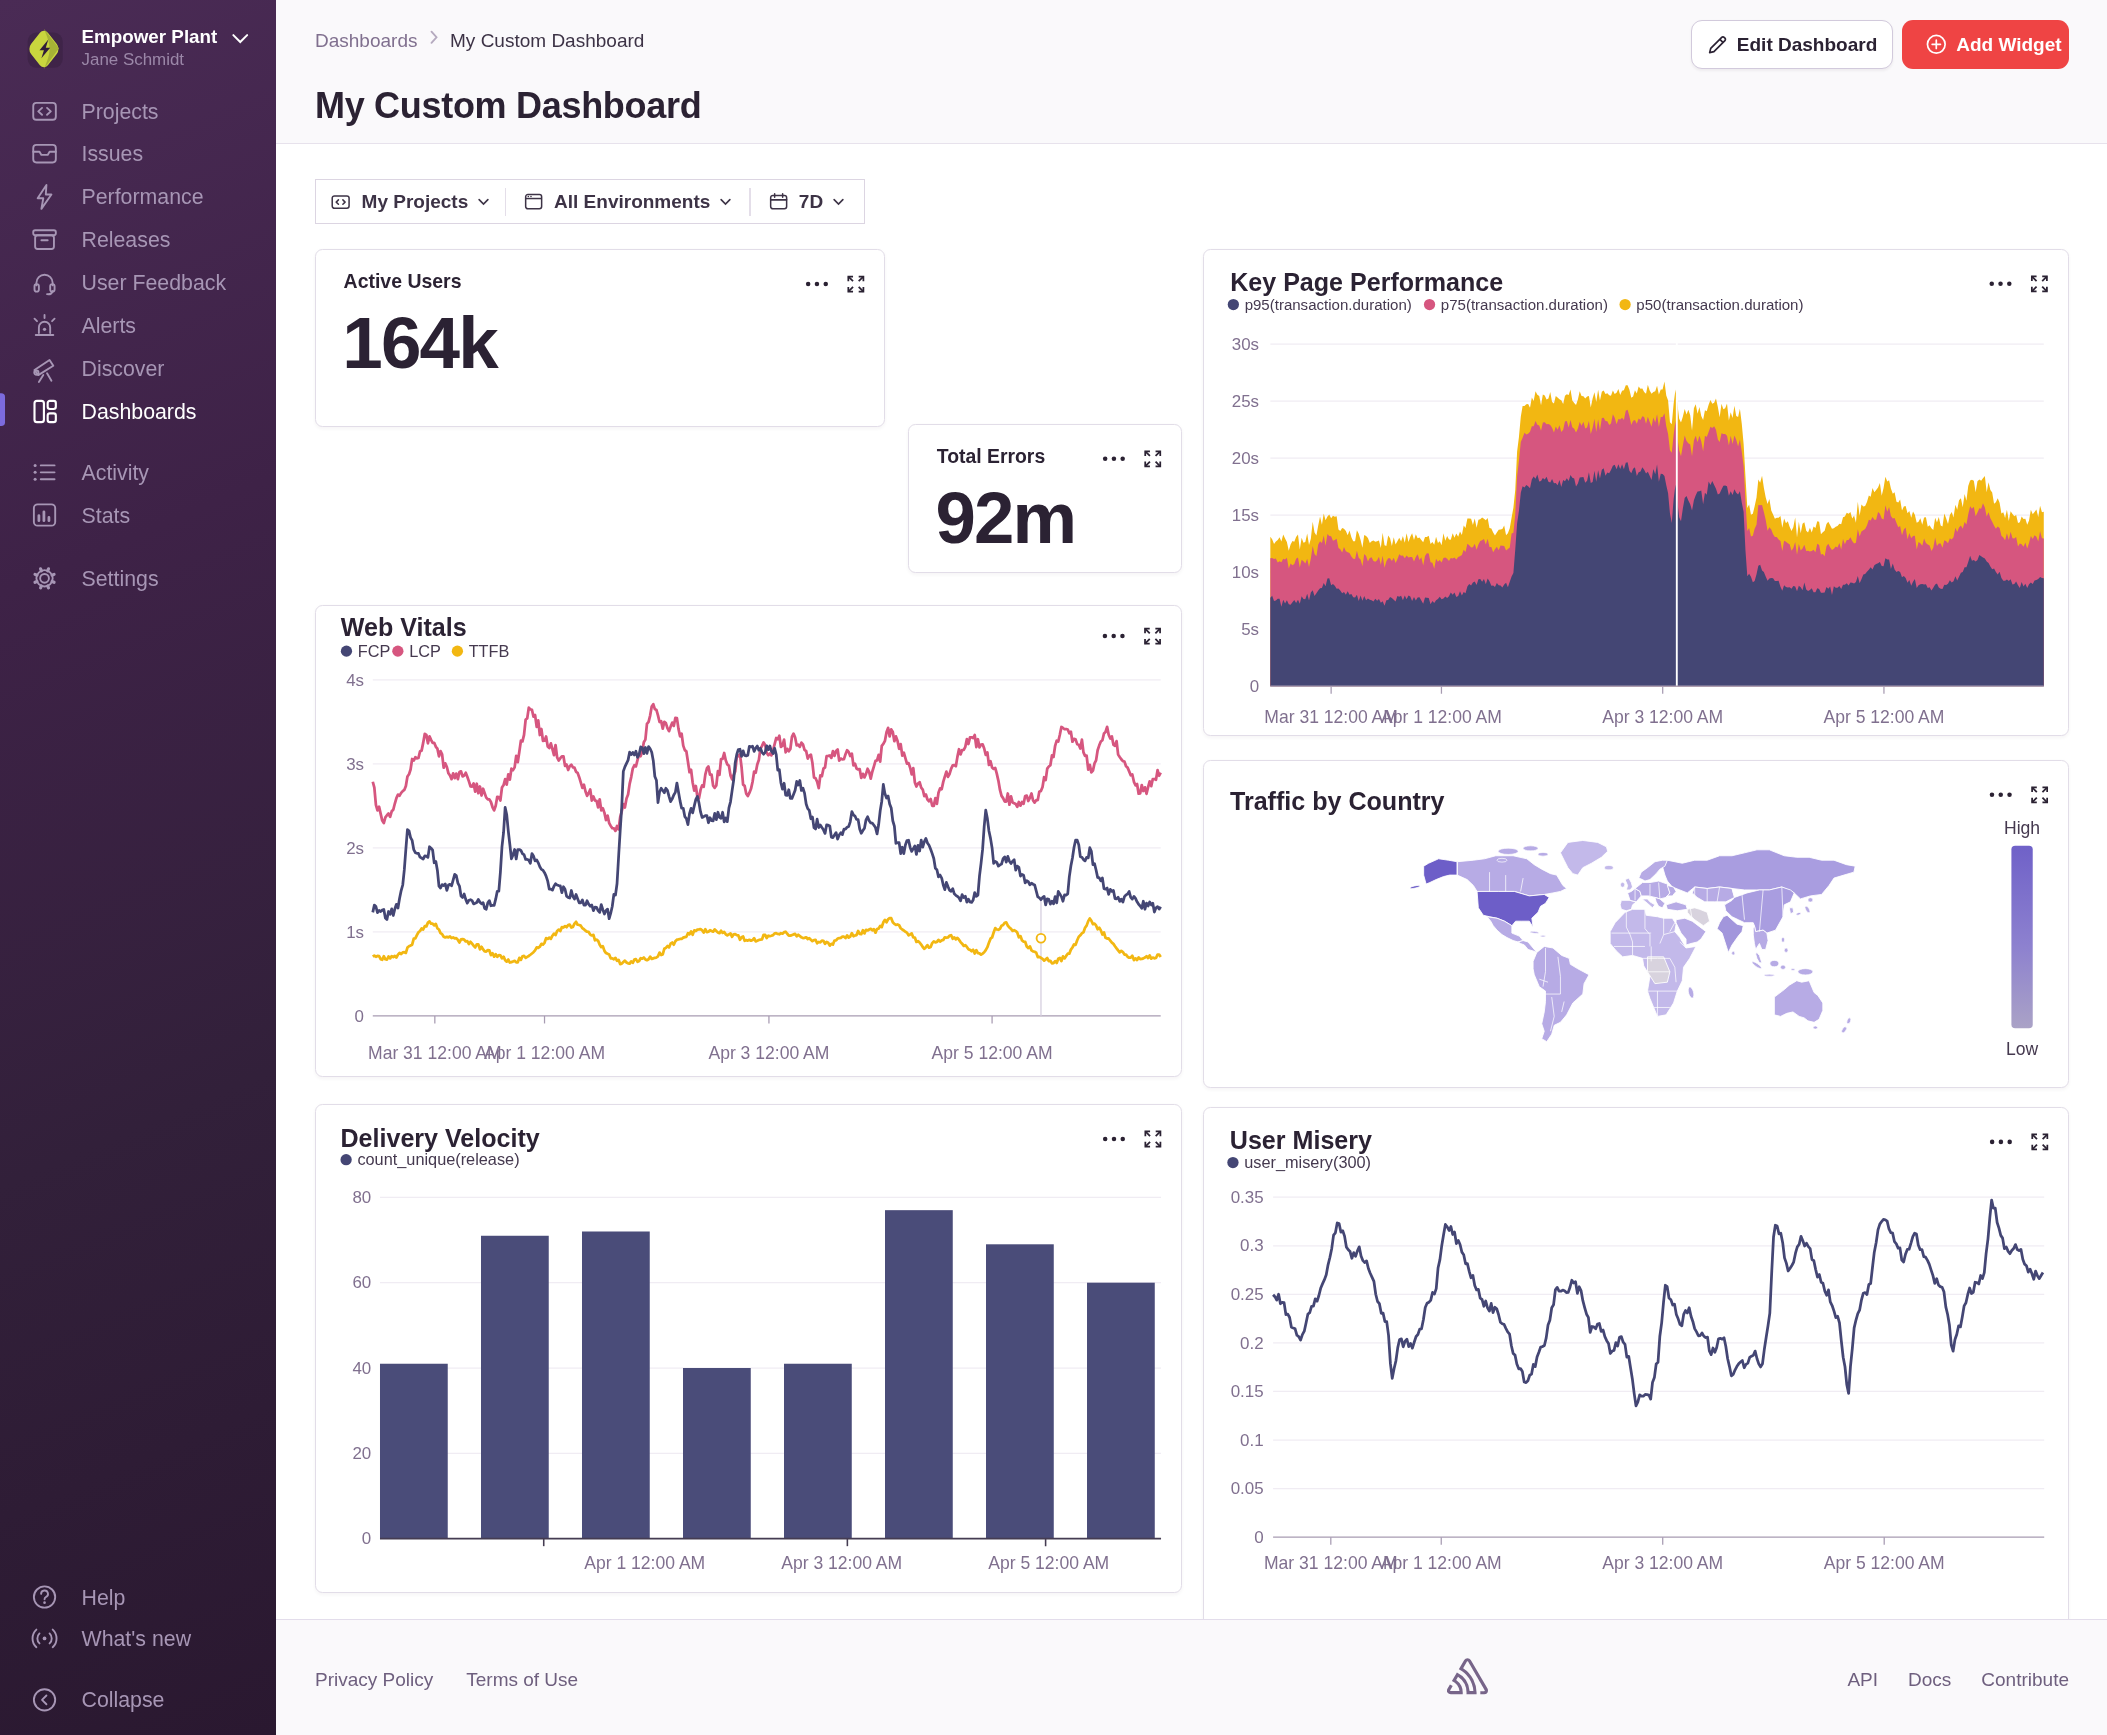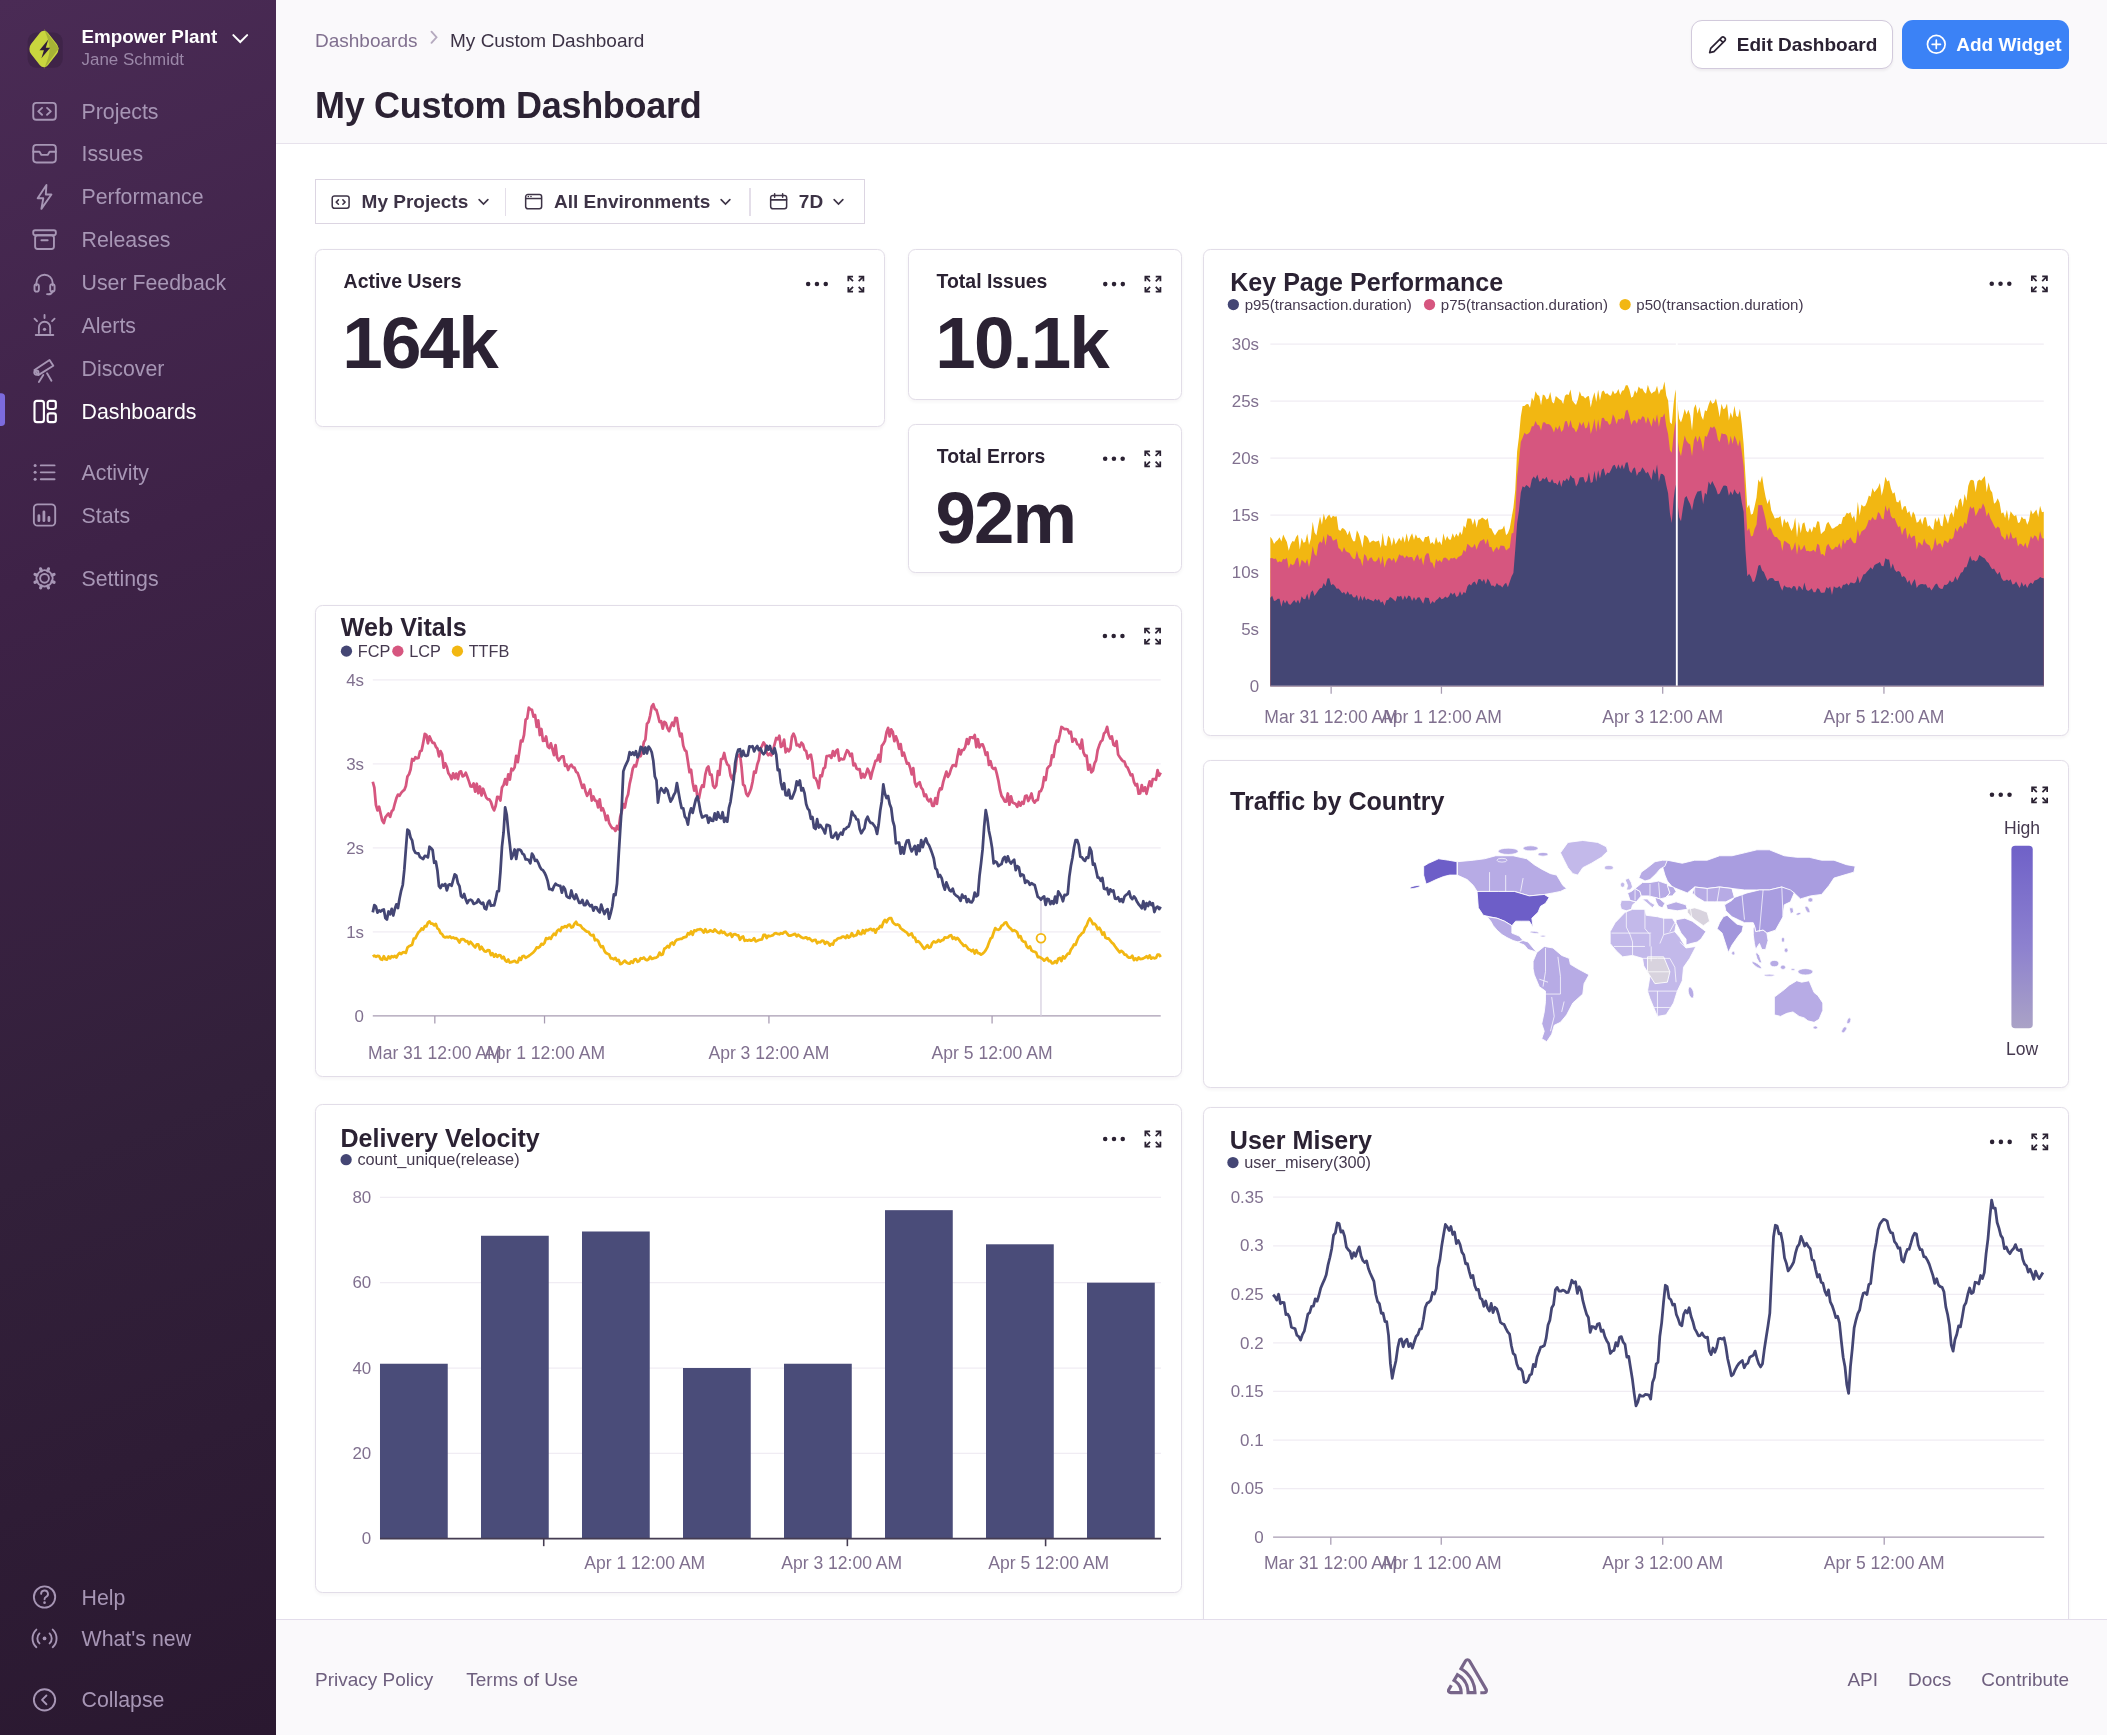--- a/index.html
+++ b/index.html
@@ -5,21 +5,21 @@
   font-family:"Liberation Sans", sans-serif; position:relative; }
 .sbar { position:absolute; left:0; top:0; width:276px; height:1735px;
   background:linear-gradient(157deg,#4a2b55 0%,#3e2247 32%,#32203a 64%,#2a1830 100%); }
 .main { position:absolute; left:276px; top:0; width:1832px; height:1735px; }
 .hdr { position:absolute; left:0; top:0; width:1832px; height:144px; background:#faf9fb;
   border-bottom:1.3px solid #e7e2ec; }
 .btn { position:absolute; top:20px; height:49px; border-radius:11px; display:flex;
   align-items:center; justify-content:center; font-size:19px; font-weight:bold; }
 .btn.white { background:#fff; border:1.3px solid #d2cadc; color:#2b2233;
   box-shadow:0 1.3px 2.5px rgba(43,34,51,.06); }
-.btn.purple { background:#3b82f6; color:#fff;padding-left:16px; }
+.btn.purple { background:#ef4444; color:#fff;padding-left:16px; }
 .fbar { position:absolute; left:39px; top:179px; width:550px; height:45px; background:#fff;
   border:1.3px solid #dcd5e2; border-radius:0; display:flex; align-items:center; }
 .seg { display:flex; align-items:center; justify-content:center; font-size:19px; font-weight:bold;
   color:#3d3346; height:100%; white-space:nowrap; }
 .seg.s1 { width:189px; } .seg.s2 { width:243px; } .seg.s3 { width:112px; }
 .seg svg:first-child { margin-right:10px; }
 .vsep { width:1.3px; height:28px; background:#e4dee9; }
 .card { position:absolute; background:#fff; border:1.3px solid #e2dde8; border-radius:7.5px;
   box-shadow:0 1.3px 3.8px rgba(43,34,51,.045); overflow:hidden; }
 .ftr { position:absolute; left:0; top:1619px; width:1832px; height:116px; background:#faf9fb;
@@ -186,35 +186,20 @@
         <circle cx="812" cy="54" r="3.6" fill="#2b2233"></circle>
         <path d="M855.5,49.5 L848.0,42.0" stroke="#2b2233" stroke-width="2.8" fill="none"></path>
         <path d="M855.5,42.0 L848.0,42.0 L848.0,49.5" stroke="#2b2233" stroke-width="2.8" fill="none"></path>
         <path d="M864.5,49.5 L872.0,42.0" stroke="#2b2233" stroke-width="2.8" fill="none"></path>
         <path d="M864.5,42.0 L872.0,42.0 L872.0,49.5" stroke="#2b2233" stroke-width="2.8" fill="none"></path>
         <path d="M855.5,58.5 L848.0,66.0" stroke="#2b2233" stroke-width="2.8" fill="none"></path>
         <path d="M855.5,66.0 L848.0,66.0 L848.0,58.5" stroke="#2b2233" stroke-width="2.8" fill="none"></path>
         <path d="M864.5,58.5 L872.0,66.0" stroke="#2b2233" stroke-width="2.8" fill="none"></path>
         <path d="M864.5,66.0 L872.0,66.0 L872.0,58.5" stroke="#2b2233" stroke-width="2.8" fill="none"></path>
         <text x="42" y="188" font-size="116" font-weight="bold" fill="#2b2233" letter-spacing="-3">164k</text>
-      </svg></div>
-<div class="card" style="left:632px;top:249px;width:274px;height:151px"><svg width="274" height="151" viewBox="0 0 437 240">
-        <text x="44" y="60" font-size="31" font-weight="bold" fill="#2b2233">Total Issues</text>
-        <circle cx="313" cy="54" r="3.6" fill="#2b2233"></circle>
-        <circle cx="327" cy="54" r="3.6" fill="#2b2233"></circle>
-        <circle cx="341" cy="54" r="3.6" fill="#2b2233"></circle>
-        <path d="M384.5,49.5 L377.0,42.0" stroke="#2b2233" stroke-width="2.8" fill="none"></path>
-        <path d="M384.5,42.0 L377.0,42.0 L377.0,49.5" stroke="#2b2233" stroke-width="2.8" fill="none"></path>
-        <path d="M393.5,49.5 L401.0,42.0" stroke="#2b2233" stroke-width="2.8" fill="none"></path>
-        <path d="M393.5,42.0 L401.0,42.0 L401.0,49.5" stroke="#2b2233" stroke-width="2.8" fill="none"></path>
-        <path d="M384.5,58.5 L377.0,66.0" stroke="#2b2233" stroke-width="2.8" fill="none"></path>
-        <path d="M384.5,66.0 L377.0,66.0 L377.0,58.5" stroke="#2b2233" stroke-width="2.8" fill="none"></path>
-        <path d="M393.5,58.5 L401.0,66.0" stroke="#2b2233" stroke-width="2.8" fill="none"></path>
-        <path d="M393.5,66.0 L401.0,66.0 L401.0,58.5" stroke="#2b2233" stroke-width="2.8" fill="none"></path>
-        <text x="42" y="188" font-size="116" font-weight="bold" fill="#2b2233" letter-spacing="-3">10.1k</text>
       </svg></div>
 <div class="card" style="left:632px;top:424px;width:274px;height:149px"><svg width="274" height="149" viewBox="0 0 437 238">
         <text x="44" y="60" font-size="31" font-weight="bold" fill="#2b2233">Total Errors</text>
         <circle cx="313" cy="54" r="3.6" fill="#2b2233"></circle>
         <circle cx="327" cy="54" r="3.6" fill="#2b2233"></circle>
         <circle cx="341" cy="54" r="3.6" fill="#2b2233"></circle>
         <path d="M384.5,49.5 L377.0,42.0" stroke="#2b2233" stroke-width="2.8" fill="none"></path>
         <path d="M384.5,42.0 L377.0,42.0 L377.0,49.5" stroke="#2b2233" stroke-width="2.8" fill="none"></path>
         <path d="M393.5,49.5 L401.0,42.0" stroke="#2b2233" stroke-width="2.8" fill="none"></path>
         <path d="M393.5,42.0 L401.0,42.0 L401.0,49.5" stroke="#2b2233" stroke-width="2.8" fill="none"></path>

